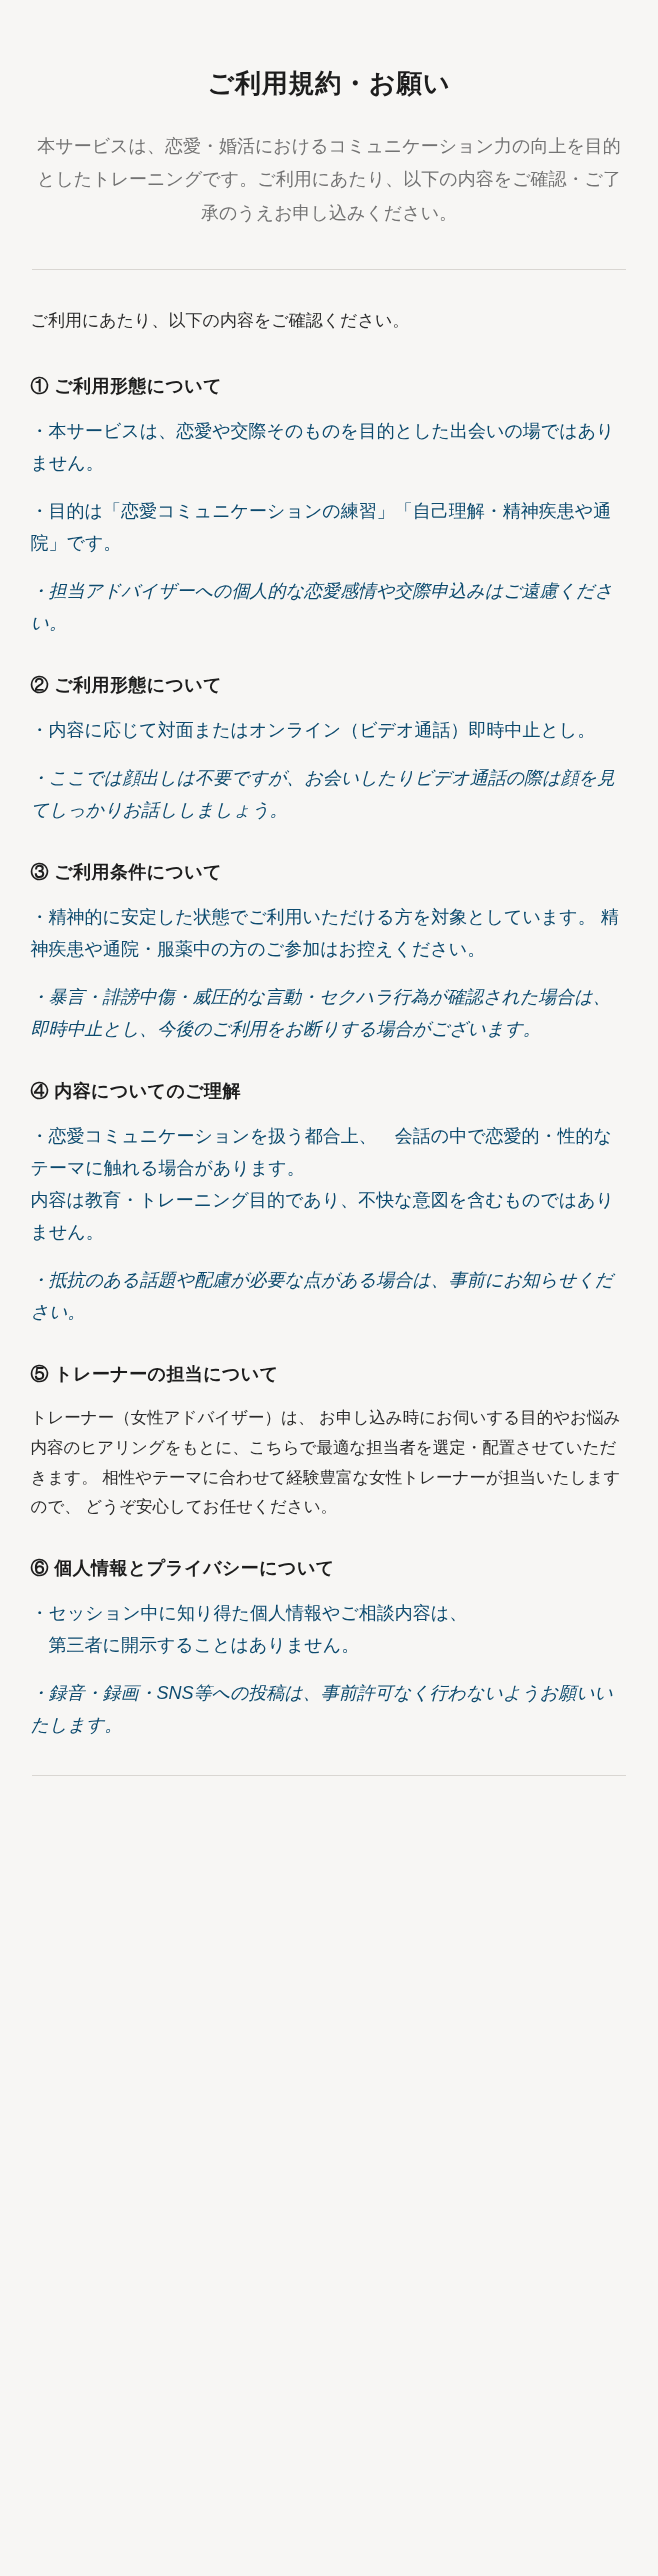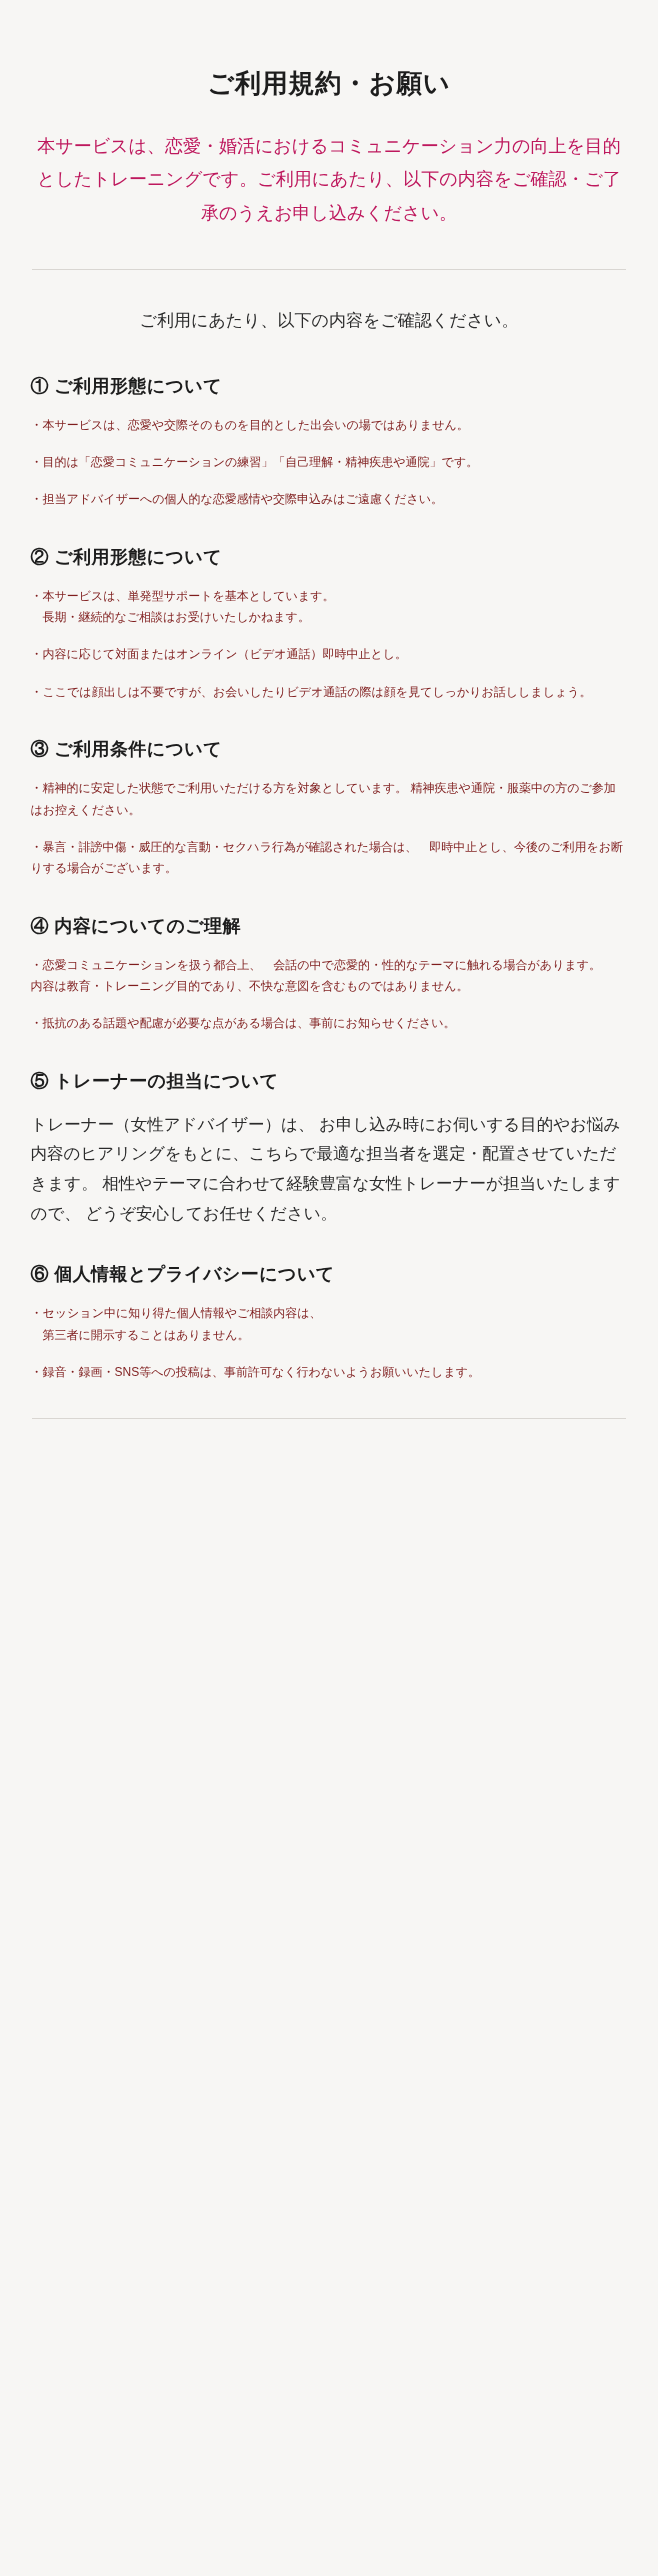--- a/index.html
+++ b/index.html
@@ -25,56 +25,56 @@
     font-weight: bold;
     letter-spacing: 0.8px;
     margin: 15.2px 0 29px 0;
     color: #1d1d1d;
   }
   .intro {
     text-align: center;
     font-size: 18px;
     line-height: 1.85;
     margin: 0 5.1px 39px 5.1px;
-    color: #be185d;
+    color: #737373;
   }
   .intro p {
     margin: 0;
   }
   .divider {
     border: none;
     border-top: 0.8px solid #d9d6d2;
     margin: 0 1.7px 36px 1.7px;
     height: 0;
   }
   .lead {
     font-size: 17px;
     line-height: 1.8;
     margin: 0 0 37px 0;
-    text-align: center;
   }
   .section {
     margin-bottom: 34px;
   }
   .section-heading {
     font-size: 18px;
     font-weight: bold;
     margin: 0 0 17px 0;
     color: #1d1d1d;
     letter-spacing: 0.4px;
   }
   .bullet {
-    font-size: 12px;
+    font-size: 18px;
     line-height: 1.78;
     margin: 0 0 16px 0;
-    color: #7f1d1d;
+    color: #0c4a6e;
     white-space: pre-line;
   }
   .bullet:last-child {
     margin-bottom: 0;
+    font-style: italic;
   }
   .para {
     font-size: 16.5px;
     line-height: 1.8;
     margin: 0 0 8px 0;
     color: #2b2b2b;
     white-space: pre-line;
   }
   .bottom-divider {
     border: none;
@@ -99,22 +99,20 @@
 
   <div class="section">
     <div class="section-heading">① ご利用形態について</div>
     <div class="bullet">・本サービスは、恋愛や交際そのものを目的とした出会いの場ではありません。</div>
     <div class="bullet">・目的は「恋愛コミュニケーションの練習」「自己理解・精神疾患や通院」です。</div>
     <div class="bullet">・担当アドバイザーへの個人的な恋愛感情や交際申込みはご遠慮ください。</div>
   </div>
 
   <div class="section">
     <div class="section-heading">② ご利用形態について</div>
-    <div class="bullet">・本サービスは、単発型サポートを基本としています。
-　長期・継続的なご相談はお受けいたしかねます。</div>
     <div class="bullet">・内容に応じて対面またはオンライン（ビデオ通話）即時中止とし。</div>
     <div class="bullet">・ここでは顔出しは不要ですが、お会いしたりビデオ通話の際は顔を見てしっかりお話ししましょう。</div>
   </div>
 
   <div class="section">
     <div class="section-heading">③ ご利用条件について</div>
     <div class="bullet">・精神的に安定した状態でご利用いただける方を対象としています。 精神疾患や通院・服薬中の方のご参加はお控えください。</div>
     <div class="bullet">・暴言・誹謗中傷・威圧的な言動・セクハラ行為が確認された場合は、　即時中止とし、今後のご利用をお断りする場合がございます。</div>
   </div>
 

